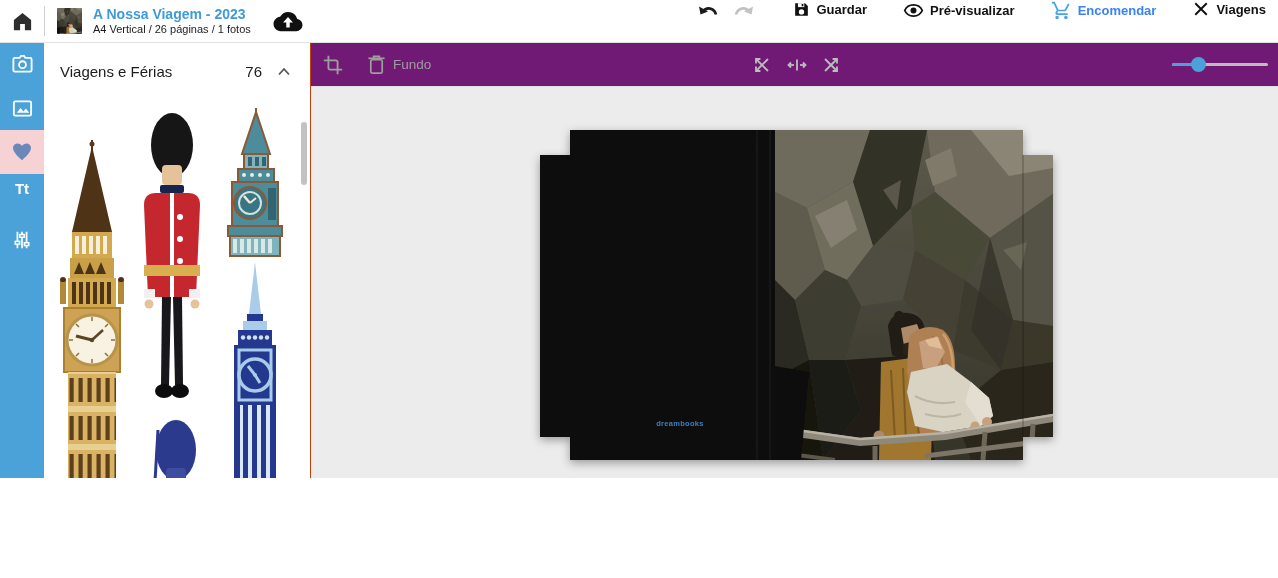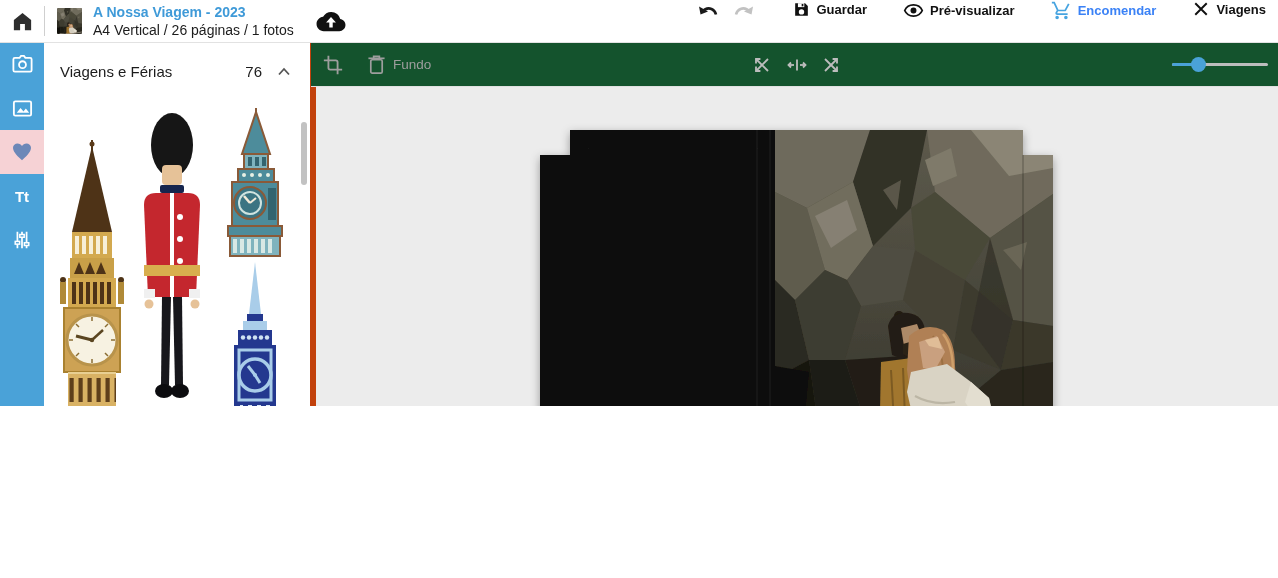--- a/index.html
+++ b/index.html
@@ -1,53 +1,53 @@
 <!DOCTYPE html>
 <html><head>
 <meta charset="utf-8">
 <style>
   html,body{margin:0;padding:0;}
-  .page{position:relative;width:1278px;height:406px;overflow:hidden;background:#fff;
+  .page{position:relative;width:1278px;height:478px;overflow:hidden;background:#fff;
         font-family:"Liberation Sans","DejaVu Sans",sans-serif;-webkit-font-smoothing:antialiased;}
   .abs{position:absolute;}
 
   
   .topbar{left:0;top:0;width:1278px;height:42px;background:#fff;border-bottom:1px solid #e2e2e2;z-index:30;}
   .tb-left{left:0;top:0;height:42px;display:flex;align-items:center;}
   .icon-btn{display:flex;align-items:center;justify-content:center;cursor:pointer;background:none;border:none;padding:0;}
   .home-btn{width:44px;height:42px;}
   .tb-divider{width:1px;height:30px;background:#cfcfcf;margin:0 0;}
   .proj-thumb{width:25px;height:26px;margin-left:12px;border-radius:2px;overflow:hidden;background:#222;flex:0 0 auto;}
   .proj-text{margin-left:11px;line-height:1.15;}
   .proj-title{font-size:14px;font-weight:700;color:#3f9ad8;}
-  .proj-meta{font-size:14px;color:#1c1c1c;margin-top:1px;}
+  .proj-meta{font-size:11px;color:#1c1c1c;margin-top:1px;}
   .cloud-btn{margin-left:20px;width:34px;height:30px;}
   .logo{left:473px;top:5px;font-size:27px;color:#64a9dc;font-weight:500;letter-spacing:.5px;display:flex;align-items:center;}
   .logo .inf{font-size:29px;font-weight:400;position:relative;top:-1px;margin:0 -1px;}
   .tb-right{right:12px;top:0;height:42px;display:flex;align-items:flex-start;gap:36px;}
   .tb-undo-group{display:flex;align-items:center;gap:12px;}
   .tb-action{display:flex;align-items:center;gap:6px;font-size:13px;font-weight:700;color:#111;cursor:pointer;background:none;border:none;padding:0;}
   .tb-action.order{color:#3b82f6;}
 
   
   .rail{left:0;top:42px;width:44px;height:536px;background:#4aa2d8;z-index:20;}
   .rail-btn{position:absolute;left:0;width:44px;height:44px;display:flex;align-items:center;justify-content:center;cursor:pointer;}
   .rail-btn.sel{background:#f6d2d5;}
   .tt-glyph{color:#fff;font-weight:700;font-size:15px;letter-spacing:0;}
 
   
-  .panel{left:44px;top:42px;width:266px;height:536px;background:#fff;border-right:6px solid #c2410c;z-index:10;overflow:hidden;}
+  .panel{left:44px;top:42px;width:266px;height:536px;background:#fff;border-right:1px solid #c2410c;z-index:10;overflow:hidden;}
   .panel-header{position:absolute;left:16px;top:14px;width:232px;height:30px;display:flex;align-items:center;cursor:pointer;}
   .panel-title{font-size:15px;color:#1c1c1c;flex:1;}
   .panel-count{font-size:15px;color:#1c1c1c;margin-right:14px;}
   .clip{position:absolute;cursor:pointer;}
   .panel-scroll-thumb{position:absolute;left:257px;top:80px;width:6px;height:63px;background:#c2c2c2;border-radius:3px;cursor:pointer;}
 
   
-  .canvas-toolbar{left:311px;top:43px;width:967px;height:43px;background:#14532d;border-bottom:1px solid #e0e0e0;z-index:15;}
+  .canvas-toolbar{left:311px;top:43px;width:967px;height:43px;background:#701a75;border-bottom:1px solid #e0e0e0;z-index:15;}
   .ct-btn{position:absolute;top:0;height:43px;display:flex;align-items:center;gap:7px;cursor:pointer;color:#9e9e9e;}
   .ct-label{font-size:13.5px;color:#9e9e9e;}
   .slider{position:absolute;left:861px;top:20px;width:96px;height:3px;background:#bdbdbd;border-radius:2px;cursor:pointer;}
   .slider-fill{position:absolute;left:0;top:0;height:3px;width:27%;background:#4aa2d8;border-radius:2px;}
   .slider-thumb{position:absolute;left:calc(27% - 7px);top:-6px;width:15px;height:15px;border-radius:50%;background:#4aa2d8;cursor:pointer;}
 
   
   .canvas{left:311px;top:86px;width:967px;height:419px;background:#ececec;z-index:1;}
   .book{left:540px;top:130px;width:513px;height:330px;overflow:visible;z-index:2;cursor:pointer;}
 
@@ -212,21 +212,21 @@
       <svg width="23" height="23" viewBox="0 0 24 24">
         <rect x="3" y="4.5" width="18" height="15" rx="1.5" fill="none" stroke="#fff" stroke-width="1.9"></rect>
         <path d="M6,16.5 l4,-5 3,3.5 2.5,-3 3.5,4.5 Z" fill="#fff"></path>
       </svg>
     </div>
     <div class="rail-btn sel" style="top:88px">
       <svg width="24" height="24" viewBox="0 0 24 24">
         <path d="M12,20.2 C5.2,14.4 3,10.6 3,7.8 C3,5.2 5.1,3.4 7.6,3.4 C9.6,3.4 11,4.5 12,6 C13,4.5 14.4,3.4 16.4,3.4 C18.9,3.4 21,5.2 21,7.8 C21,10.6 18.8,14.4 12,20.2 Z" fill="#6c88b8"></path>
       </svg>
     </div>
-    <div class="rail-btn" style="top:132px">
+    <div class="rail-btn" style="top:124px">
       <span class="tt-glyph">Tt</span>
     </div>
     <div class="rail-btn" style="top:176px">
       <svg width="22" height="22" viewBox="0 0 24 24">
         <g stroke="#fff" stroke-width="1.9">
           <line x1="7" y1="3" x2="7" y2="21"></line>
             <line x1="12" y1="3" x2="12" y2="21"></line>
             <line x1="17" y1="3" x2="17" y2="21"></line>
         </g>
         <rect x="4.6" y="13.5" width="4.8" height="3" fill="#4aa2d8" stroke="#fff" stroke-width="1.6"></rect>

